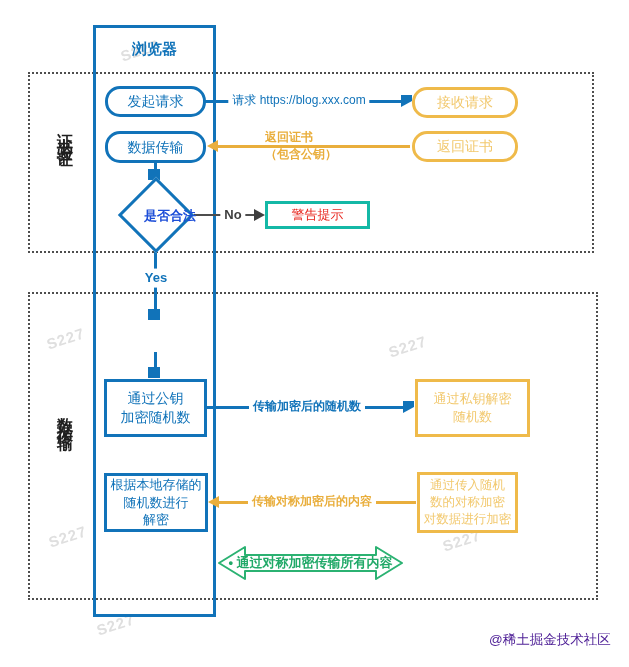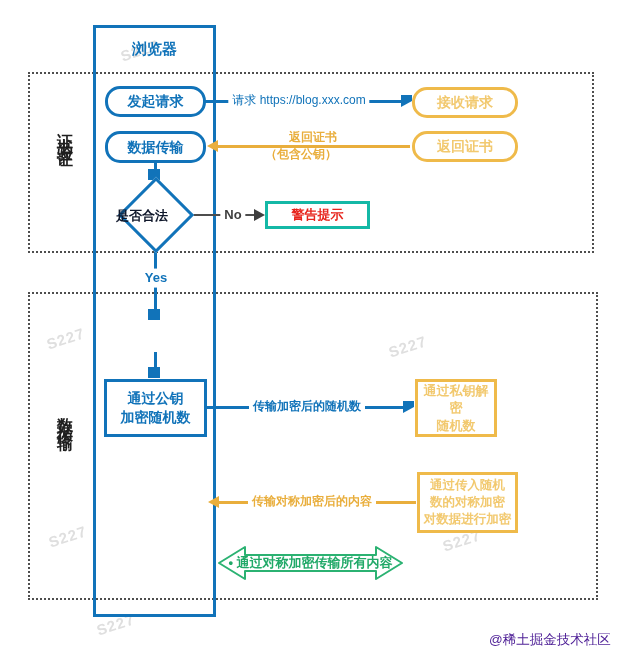--- a/index.html
+++ b/index.html
@@ -12,49 +12,49 @@
   .section-label { position:absolute; writing-mode:vertical-lr; text-orientation:upright;
     font-size:16px; font-weight:700; color:#1f1f1f; letter-spacing:6px; }
 
   
   .lane { position:absolute; border:3px solid; background:transparent; }
   .lane-title { position:absolute; top:12px; left:0; right:0; text-align:center;
     font-size:15px; font-weight:700; }
 
   
   .node { position:absolute; display:flex; align-items:center; justify-content:center;
-    text-align:center; background:#fff; font-weight:700; white-space:pre-line; line-height:1.35; }
+    text-align:center; background:#fff; font-weight:400; white-space:pre-line; line-height:1.35; }
   .blue  { border:3px solid #1173b9; color:#1173b9; }
   .orange{ border:3px solid #efba4a; color:#f2c96f; }
   .round { border-radius:15px; font-size:14px; }
   .rect  { border-radius:0; font-size:13px; }
   .warn  { border:3px solid #14b8a6; color:#e7231b; font-size:13px; }
 
   
   .diamond { position:absolute; width:54px; height:54px; border:3px solid #1173b9;
     background:#fff; transform:rotate(45deg); }
-  .diamond-label { position:absolute; width:80px; text-align:left; font-size:13px;
-    font-weight:700; color:#0f172a; }
+  .diamond-label { position:absolute; width:80px; text-align:right; font-size:13px;
+    font-weight:700; color:#1d4ed8; }
 
   
   .hline { position:absolute; height:3px; }
   .vline { position:absolute; width:3px; }
   .bg-blue { background:#1173b9; }
   .bg-orange { background:#e9ae3c; }
   .bg-gray { background:#4d4d4d; height:2px; }
   .arr { position:absolute; width:0; height:0; }
   .arr-right { border-top:6px solid transparent; border-bottom:6px solid transparent; border-left:11px solid; }
   .arr-left  { border-top:6px solid transparent; border-bottom:6px solid transparent; border-right:11px solid; }
   .arr-down  { border-left:6px solid transparent; border-right:6px solid transparent; border-top:11px solid; }
   .c-blue { border-left-color:#1173b9; border-right-color:#1173b9; border-top-color:#1173b9; }
   .c-orange { border-left-color:#e9ae3c; border-right-color:#e9ae3c; }
   .c-gray { border-left-color:#3f3f3f; }
 
   .edge-label { position:absolute; transform:translate(-50%,-50%); background:#fff;
-    padding:0 4px; font-size:12px; font-weight:600; white-space:pre-line; text-align:right; line-height:1.45; }
+    padding:0 4px; font-size:12px; font-weight:600; white-space:pre-line; text-align:left; line-height:1.45; }
   .lbl-blue { color:#1173b9; }
   .lbl-orange { color:#e9ae3c; font-weight:700; }
   .lbl-gray { color:#3f3f3f; font-size:13px; background:#fff; }
   .lbl-yes { color:#1173b9; font-weight:700; font-size:13px; }
 
   
   .green-arrow-wrap { position:absolute; left:218px; top:545px; width:185px; height:36px; }
   .green-arrow-text { position:absolute; left:0; right:0; top:50%; transform:translateY(-50%);
     text-align:center; color:#21a968; font-weight:700; font-size:13px; }
 
@@ -126,24 +126,27 @@
   <div class="node blue round" style="left:105px; top:86px; width:101px; height:31px;">发起请求</div>
   <div class="node blue round" style="left:105px; top:131px; width:101px; height:32px;">数据传输</div>
 
   <div class="diamond" style="left:129px; top:188px;"></div>
   <div class="diamond-label" style="left:116px; top:207px;">是否合法</div>
 
   <div class="node warn" style="left:265px; top:201px; width:105px; height:28px;">警告提示</div>
 
   <div class="node blue rect" style="left:104px; top:379px; width:103px; height:58px; font-size:14px;">通过公钥
 加密随机数</div>
+  <div class="node blue rect" style="left:104px; top:473px; width:104px; height:59px;">根据本地存储的
+随机数进行
+解密</div>
 
   <div class="node orange round" style="left:412px; top:87px; width:106px; height:31px;">接收请求</div>
   <div class="node orange round" style="left:412px; top:131px; width:106px; height:31px;">返回证书</div>
-  <div class="node orange rect" style="left:415px; top:379px; width:82px; height:58px;">通过私钥解密
+  <div class="node orange rect" style="left:415px; top:379px; width:115px; height:58px;">通过私钥解密
 随机数</div>
   <div class="node orange rect" style="left:417px; top:472px; width:101px; height:61px; font-size:12.5px;">通过传入随机
 数的对称加密
 对数据进行加密</div>
 
   <div class="credit">@稀土掘金技术社区</div>
 
 </div>
 
 </body></html>

